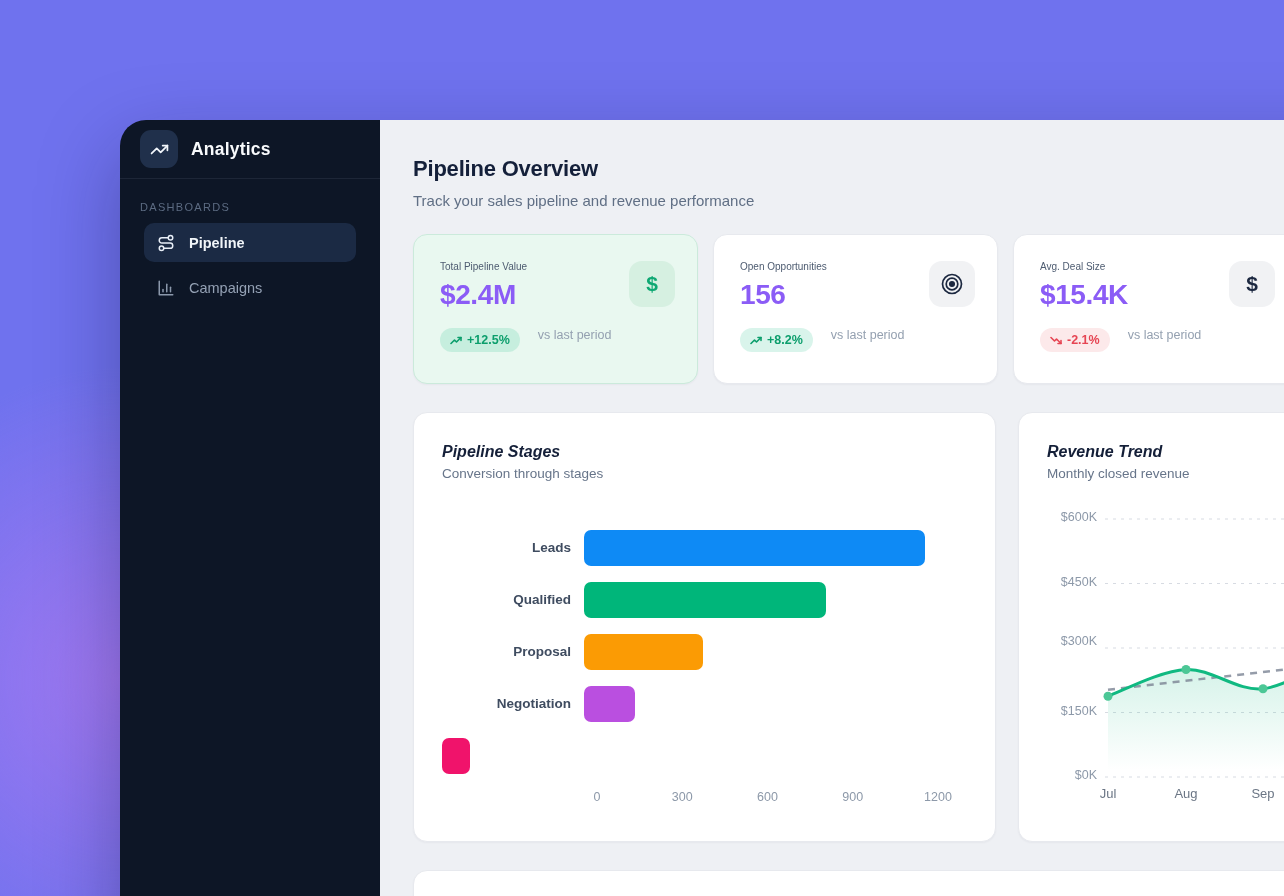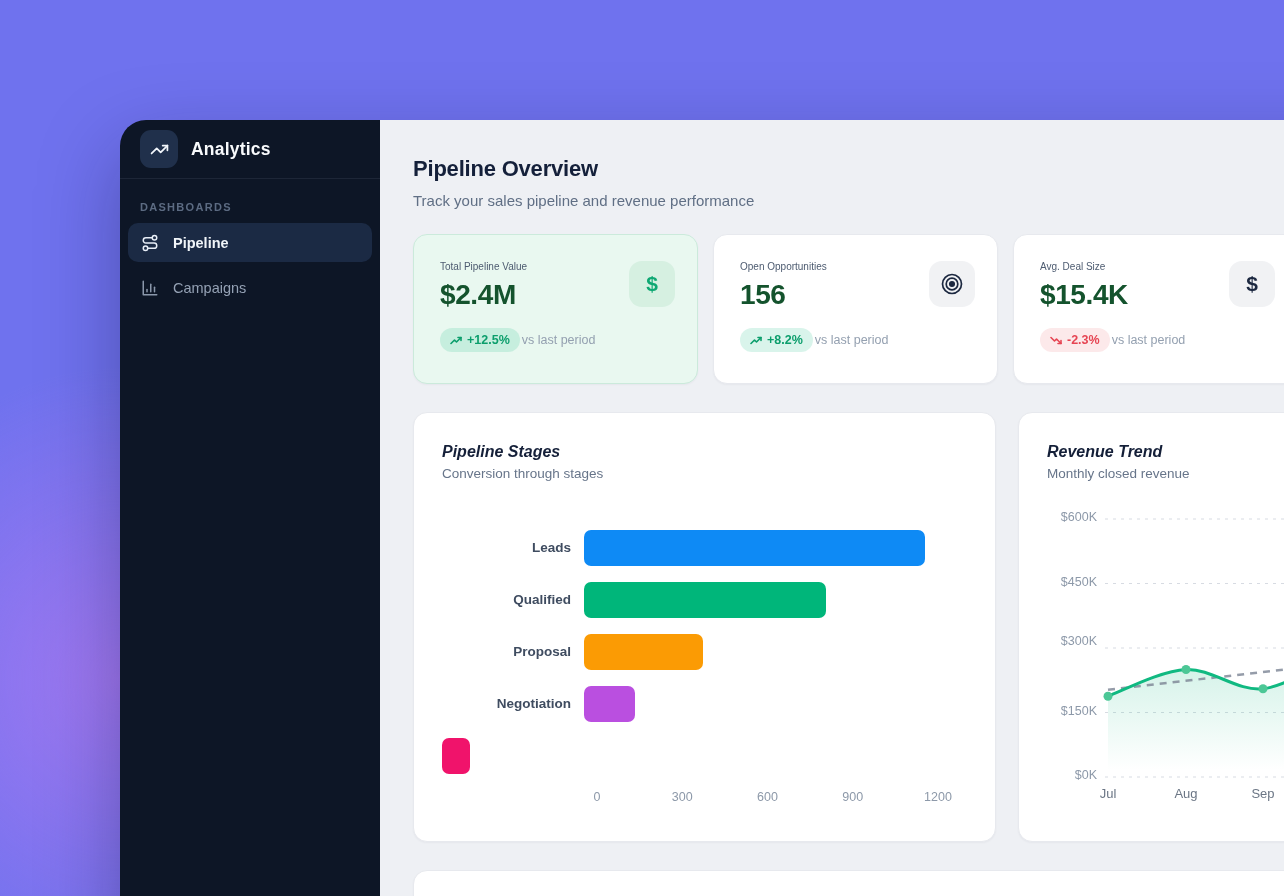--- a/index.html
+++ b/index.html
@@ -13,38 +13,38 @@
   .window {
     position:absolute; left:120px; top:120px; width:1500px; height:820px;
     border-top-left-radius:26px; overflow:hidden; display:flex;
     box-shadow:0 30px 80px rgba(18,18,60,.35);
   }
   
   .sidebar { width:260px; flex:0 0 260px; background:#0d1626; color:#fff; }
   .sb-header { display:flex; align-items:center; gap:13px; padding:11px 20px; height:59px; border-bottom:1px solid #1d2637; }
   .logo-box { width:38px; height:38px; border-radius:11px; background:#20304b; display:flex; align-items:center; justify-content:center; }
   .app-name { font-size:17.5px; font-weight:700; letter-spacing:.2px; color:#f8fafc; }
-  .sb-section { margin:22px 20px 10px; font-size:11px; font-weight:700; letter-spacing:1.3px; color:#5c6b82; }
-  .sb-nav { padding:0 8px; }
+  .sb-section { margin:22px 20px 10px; font-size:11px; font-weight:400; letter-spacing:1.3px; color:#5c6b82; }
+  .sb-nav { padding:0 24px; }
   .sb-item { display:flex; align-items:center; gap:14px; height:39px; padding:0 13px; border-radius:10px; margin-bottom:6px; color:#94a1b4; font-size:14.5px; cursor:pointer; }
   .sb-item svg { stroke:#8b98ab; }
   .sb-item.active { background:#1b2a44; color:#f1f5f9; font-weight:600; }
   .sb-item.active svg { stroke:#e8eef7; }
   
   .main { flex:1; background:#eef0f4; position:relative; padding:36px 0 0 33px; }
   .page-title { font-size:22px; font-weight:700; color:#14203a; letter-spacing:-.2px; }
   .page-subtitle { margin-top:10px; font-size:15px; color:#606f85; }
   
   .kpi-row { margin-top:25px; display:grid; grid-template-columns:repeat(3,285px); gap:15px; }
   .card { background:#fff; border:1px solid #e7e9ee; border-radius:14px; box-shadow:0 1px 2px rgba(16,24,40,.04); }
   .kpi-card { position:relative; height:150px; padding:26px; }
   .kpi-card.highlight { background:#e9f8f0; border-color:#cbeadb; }
   .kpi-label { font-size:10px; color:#4d5b70; }
-  .kpi-value { margin-top:7px; font-size:28px; font-weight:700; color:#14532d; letter-spacing:-.4px; }
-  .kpi-foot { margin-top:17px; display:flex; align-items:center; gap:2px; }
+  .kpi-value { margin-top:7px; font-size:28px; font-weight:700; color:#8b5cf6; letter-spacing:-.4px; }
+  .kpi-foot { margin-top:17px; display:flex; align-items:flex-start; gap:18px; }
   .pill { display:inline-flex; align-items:center; gap:5px; padding:5px 10px; border-radius:999px; font-size:12.5px; font-weight:700; }
   .pill.up { background:rgba(16,185,129,.16); color:#0c9e6c; }
   .pill.down { background:rgba(229,72,83,.12); color:#e64553; }
   .kpi-compare { font-size:12.5px; color:#94a0b0; }
   .kpi-icon-box { position:absolute; right:22px; top:26px; width:46px; height:46px; border-radius:13px; display:flex; align-items:center; justify-content:center; }
   .kpi-icon-box.mint { background:#d6f0e1; }
   .kpi-icon-box.gray { background:#f1f2f4; }
   .dollar-glyph { font-size:21px; font-weight:600; }
   .dollar-glyph.green { color:#0fa873; }
   .dollar-glyph.dark { color:#1c2840; }
@@ -154,21 +154,21 @@
 
       <div class="card kpi-card">
         <div class="kpi-label">Avg. Deal Size</div>
         <div class="kpi-value">$15.4K</div>
         <div class="kpi-foot">
           <span class="pill down">
             <svg width="12" height="9" viewBox="0 0 12 8" fill="none" stroke="currentColor" stroke-width="1.6" stroke-linecap="round" stroke-linejoin="round">
               <polyline points="1,1 4.5,4.5 6.5,2.5 11,7"></polyline>
                 <polyline points="8,7 11,7 11,4"></polyline>
             </svg>
-            <span>-2.3%</span>
+            <span>-2.1%</span>
           </span>
           <span class="kpi-compare">vs last period</span>
         </div>
         <div class="kpi-icon-box gray">
           <span class="dollar-glyph dark">$</span>
         </div>
       </div>
     </div>
 
     <div class="charts-row">

